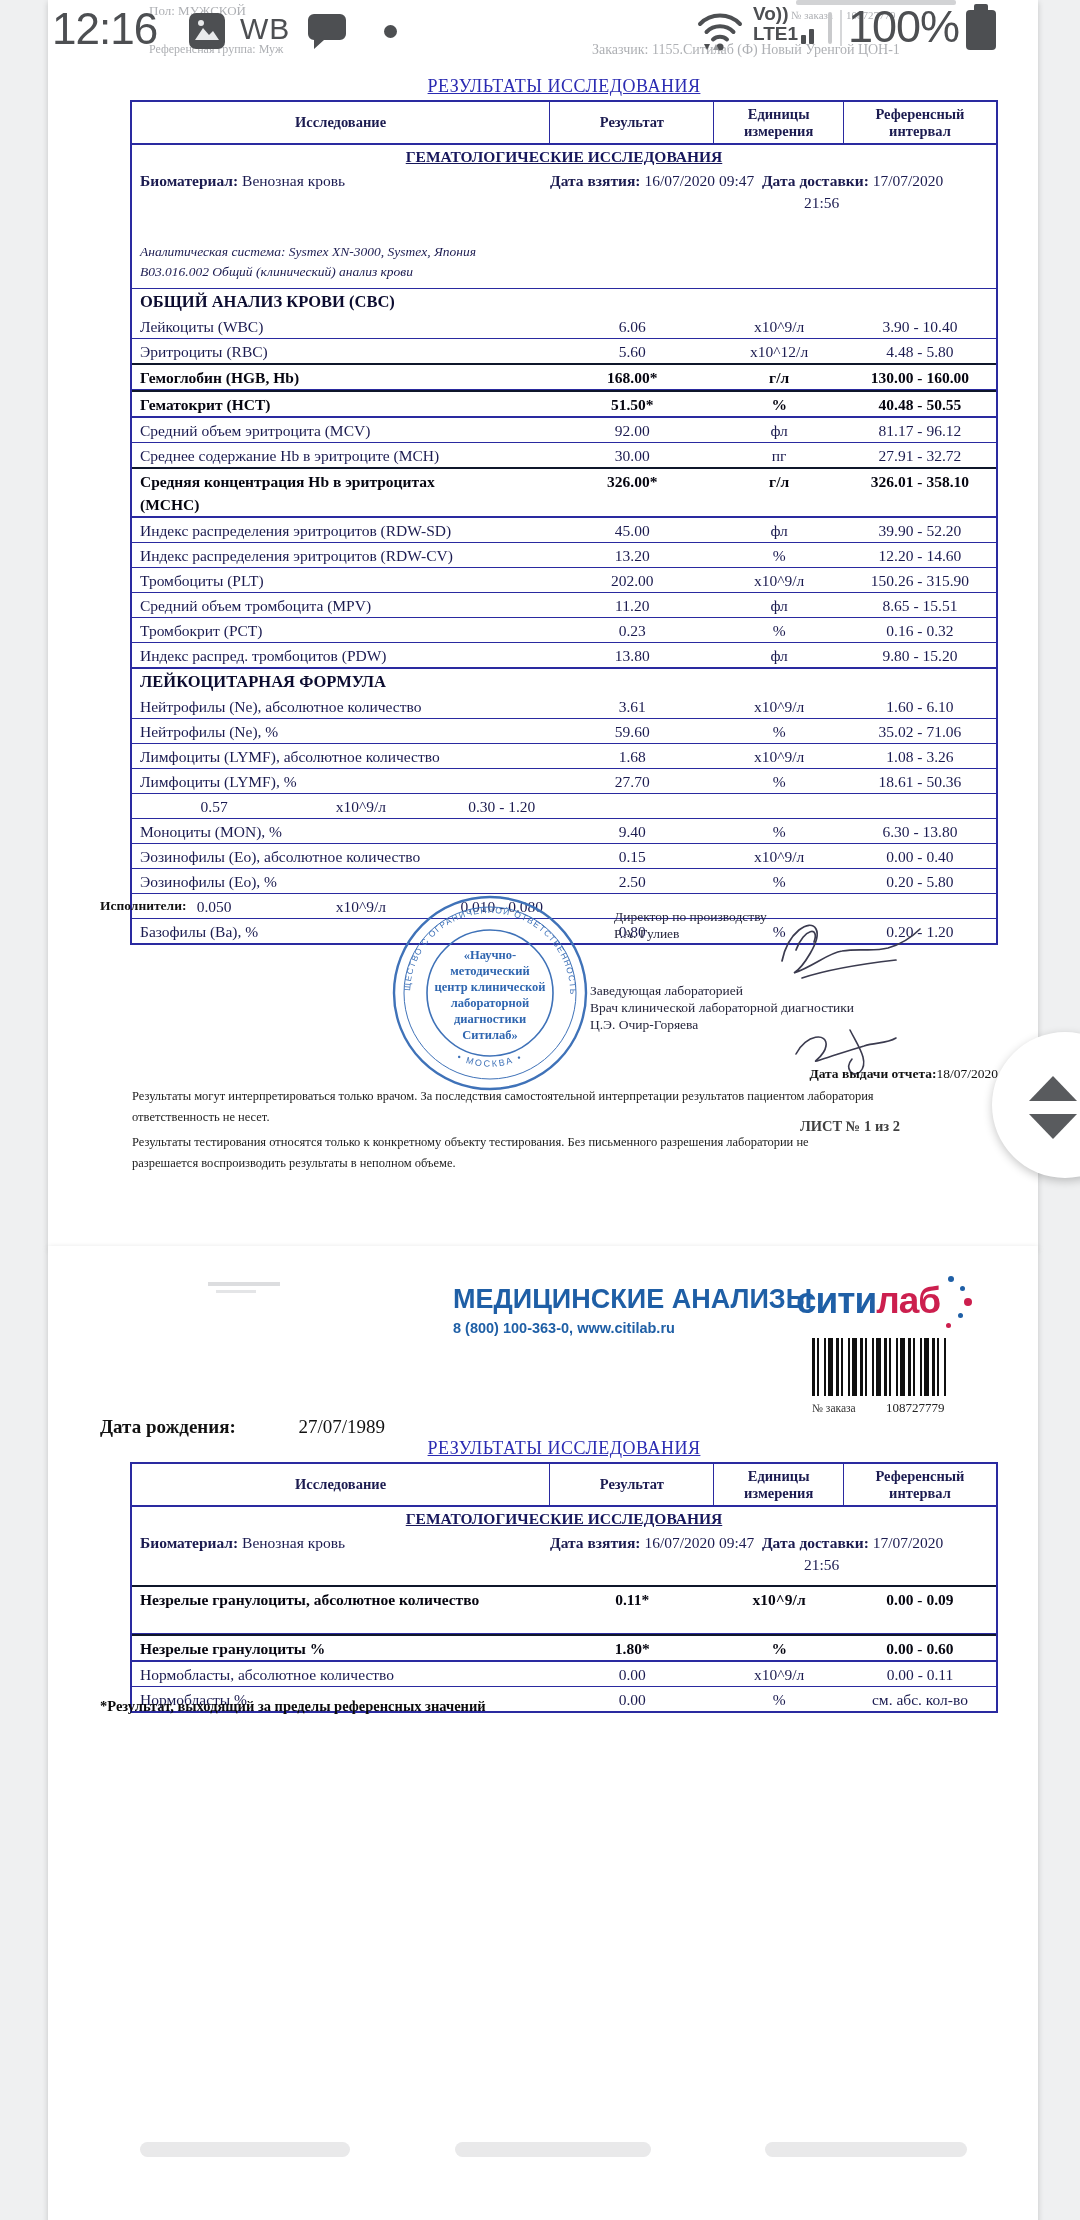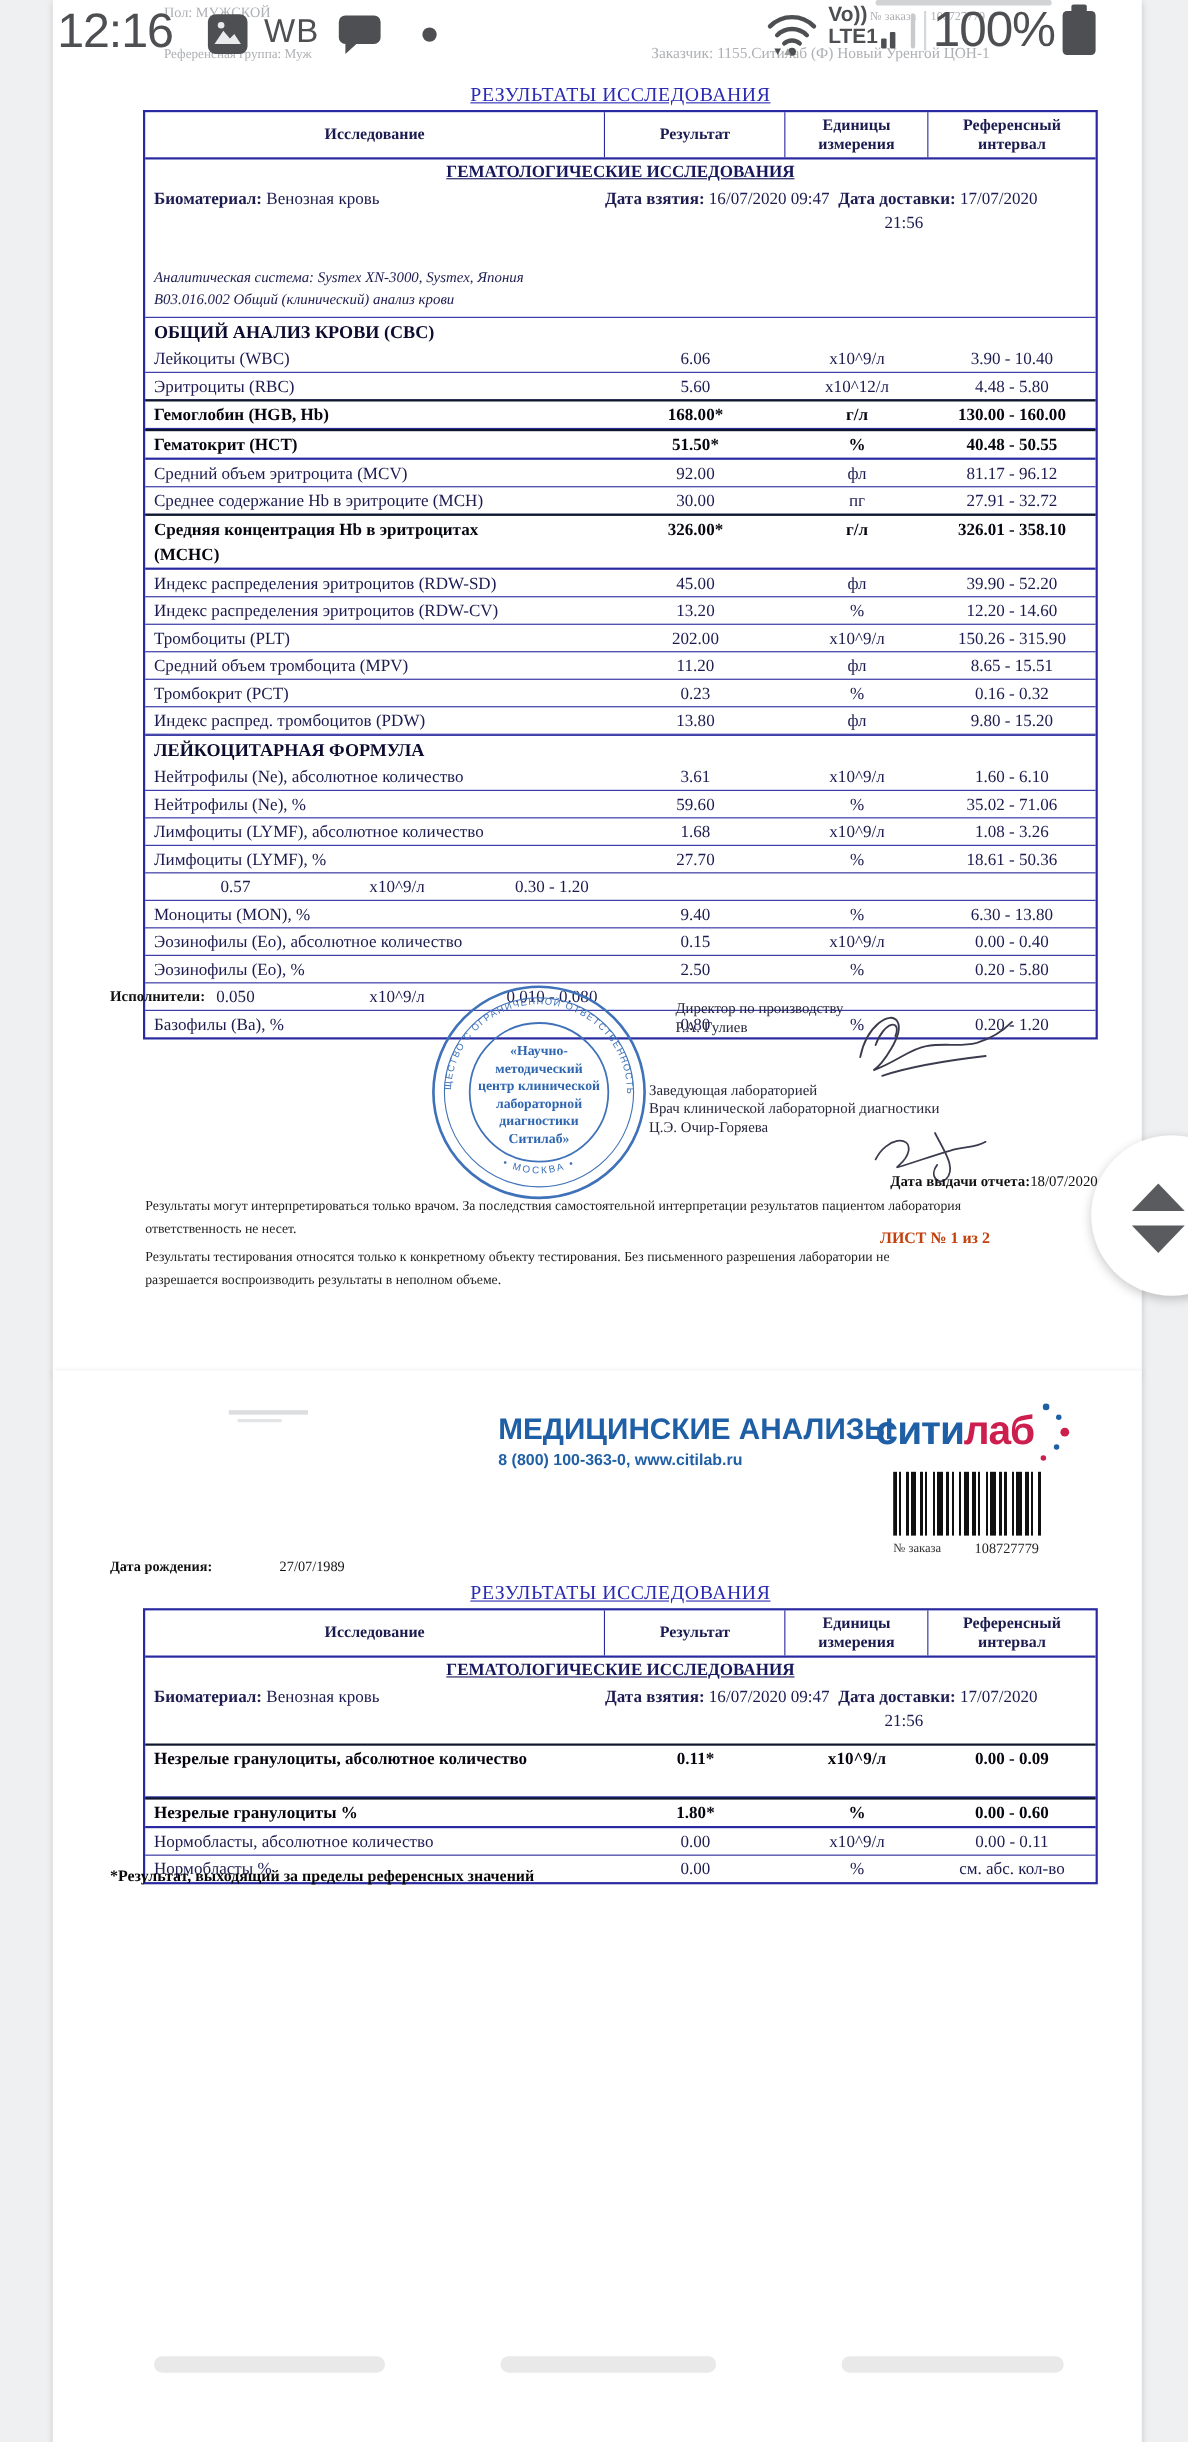--- a/index.html
+++ b/index.html
@@ -71,21 +71,21 @@
   .t-row.multiline .name{padding-right:62px;}
 
   
   .executors{position:absolute;left:52px;top:898px;font-weight:bold;font-size:13.5px;color:#111;}
   .stamp{position:absolute;left:342px;top:893px;}
   .sign-block{position:absolute;color:#26263c;font-size:13.5px;line-height:17px;}
   .sig-svg{position:absolute;}
   .report-date{position:absolute;left:550px;top:1066px;width:400px;text-align:right;font-size:13.5px;color:#111;}
   .report-date b{font-weight:bold;}
   .disclaimer{position:absolute;left:84px;width:770px;font-size:12.5px;color:#222;line-height:21px;}
-  .sheet-no{position:absolute;left:752px;top:1118px;font-weight:bold;font-size:14.5px;color:#c2410c;}
+  .sheet-no{position:absolute;left:752px;top:1118px;font-weight:bold;font-size:14.5px;color:#404040;}
 
   
   .scrollwidget{position:absolute;left:992px;top:1032px;width:146px;height:146px;border-radius:50%;
     background:#fff;box-shadow:0 3px 10px rgba(0,0,0,0.22);z-index:40;}
   .tri{width:0;height:0;position:absolute;left:37px;cursor:pointer;}
   .tri-up{top:44px;border-left:24px solid transparent;border-right:24px solid transparent;border-bottom:25px solid #595b5e;}
   .tri-down{top:82px;border-left:24px solid transparent;border-right:24px solid transparent;border-top:25px solid #595b5e;}
 
   
   .p2-smudge{position:absolute;left:160px;top:36px;width:72px;height:4px;background:#dcdddf;}
@@ -100,21 +100,21 @@
   .logo-dots span{position:absolute;border-radius:50%;}
   .ld1{left:152px;top:-4px;width:6px;height:6px;background:#1f5fa6;}
   .ld2{left:164px;top:6px;width:5px;height:5px;background:#1f5fa6;}
   .ld3{left:168px;top:18px;width:8px;height:8px;background:#cc1f4e;}
   .ld4{left:162px;top:33px;width:5px;height:5px;background:#1f5fa6;}
   .ld5{left:150px;top:43px;width:5px;height:5px;background:#cc1f4e;}
   .barcode{position:absolute;left:764px;top:92px;width:136px;height:58px;
     background:repeating-linear-gradient(90deg,#101010 0 3px,#fff 3px 5px,#101010 5px 7px,#fff 7px 12px,#101010 12px 14px,#fff 14px 16px,#101010 16px 21px,#fff 21px 24px);}
   .order-label{position:absolute;left:764px;top:156px;font-size:11.5px;color:#333;}
   .order-num{position:absolute;left:838px;top:154px;font-size:13px;color:#222;}
-  .birth{position:absolute;left:52px;top:170px;font-size:13px;color:#111;}
+  .birth{position:absolute;left:52px;top:170px;font-size:19px;color:#111;}
   .birth b{font-weight:bold;}
   .birth .bv{margin-left:58px;}
   .p2-footnote{position:absolute;left:52px;top:452px;font-weight:bold;font-size:14.5px;color:#0a0a0a;}
   .redacted-bar{position:absolute;height:15px;border-radius:8px;background:#e9e9ea;top:896px;}
   .rb1{left:92px;width:210px;} .rb2{left:407px;width:196px;} .rb3{left:717px;width:202px;}
 </style>
 </head>
 <body>
 
 <div class="page" id="page1">

